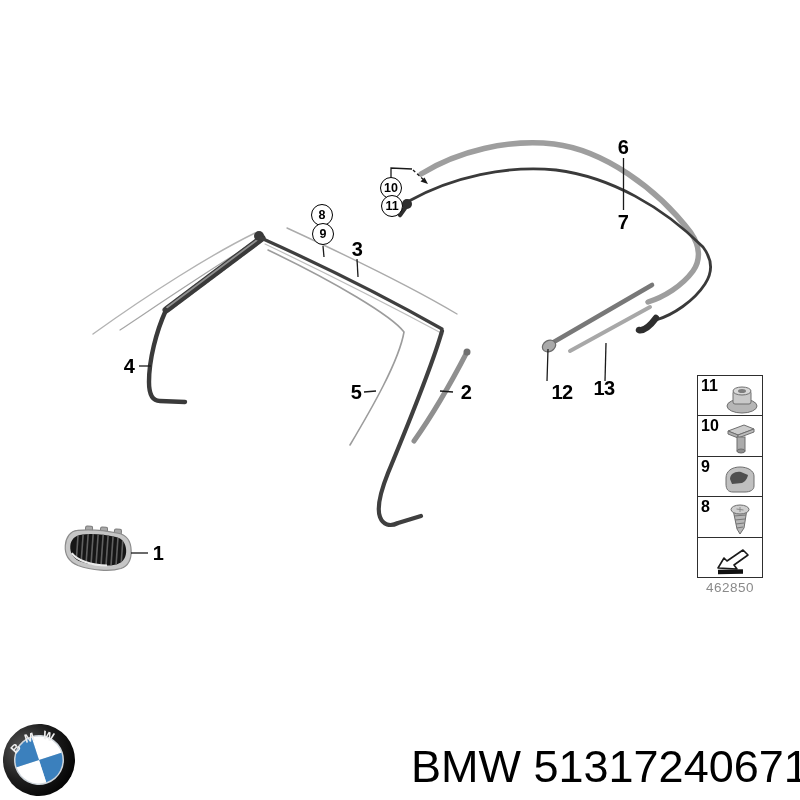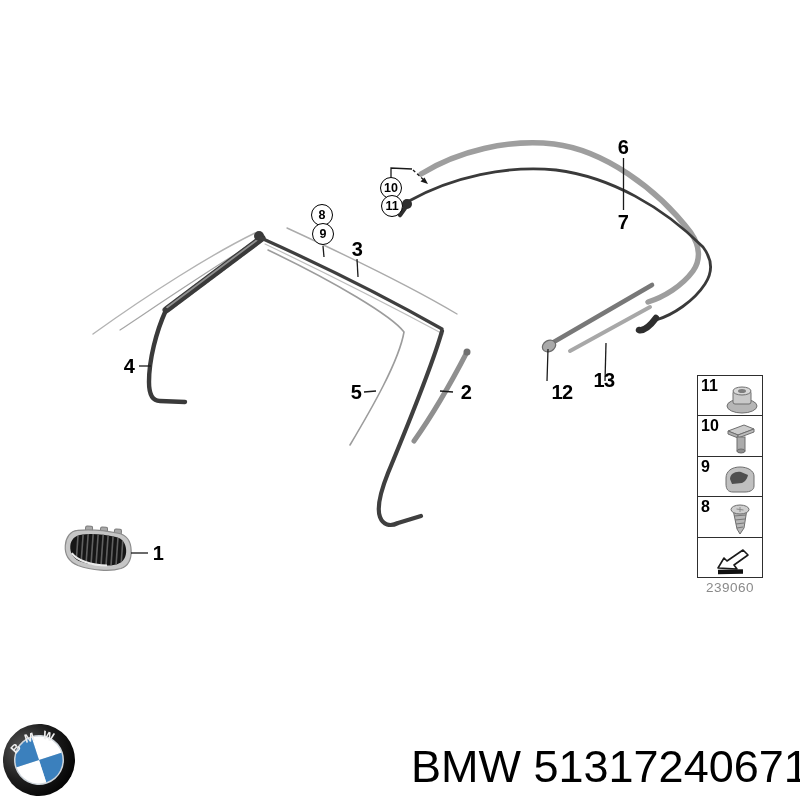--- a/index.html
+++ b/index.html
@@ -131,21 +131,21 @@
   </svg>
 
   <div class="lbl" style="left:158px;top:553px">1</div>
   <div class="lbl" style="left:466px;top:392px">2</div>
   <div class="lbl" style="left:357px;top:249px">3</div>
   <div class="lbl" style="left:129px;top:366px">4</div>
   <div class="lbl" style="left:356px;top:392px">5</div>
   <div class="lbl" style="left:623px;top:147px">6</div>
   <div class="lbl" style="left:623px;top:222px">7</div>
   <div class="lbl" style="left:562px;top:392px">12</div>
-  <div class="lbl" style="left:604px;top:380px">13</div>
+  <div class="lbl" style="left:604px;top:388px">13</div>
 
   <div class="clbl" style="left:322px;top:215px">8</div>
   <div class="clbl" style="left:323px;top:234px">9</div>
   <div class="clbl" style="left:391px;top:188px">10</div>
   <div class="clbl" style="left:392px;top:206px">11</div>
 
   <div class="legend">
     <div class="legend-cell">
       <span class="legend-num">11</span>
       <svg class="legend-icon" width="44" height="34" viewBox="0 0 44 34">
@@ -181,21 +181,21 @@
         <path d="M18.5,6 L25.5,7 M22,4 L22,9" stroke="#8a8a8a" fill="none"></path>
       </svg>
     </div>
     <div class="legend-cell">
       <svg class="legend-icon" width="44" height="34" viewBox="0 0 44 34" style="right:8px">
         <path d="M8,25 L14,15 L17,18 L33,7 L38,12 L24,22 L27,26 Z" fill="#ffffff" stroke="#1a1a1a" stroke-width="1.6" stroke-linejoin="round"></path>
         <path d="M8,29 L33,28.5" stroke="#111111" stroke-width="4.5" fill="none"></path>
       </svg>
     </div>
   </div>
-  <div class="drawing-number">239060</div>
+  <div class="drawing-number">462850</div>
 
   <svg class="roundel" width="76" height="76" viewBox="0 0 76 76">
     <defs>
       <radialGradient id="rg" cx="35%" cy="30%" r="80%">
         <stop offset="0%" stop-color="#5a5a5a"></stop>
         <stop offset="55%" stop-color="#1c1c1c"></stop>
         <stop offset="100%" stop-color="#000000"></stop>
       </radialGradient>
       <path id="arcpath" d="M 10,46 A 28,28 0 0 1 66,46" fill="none"></path>
     </defs>

